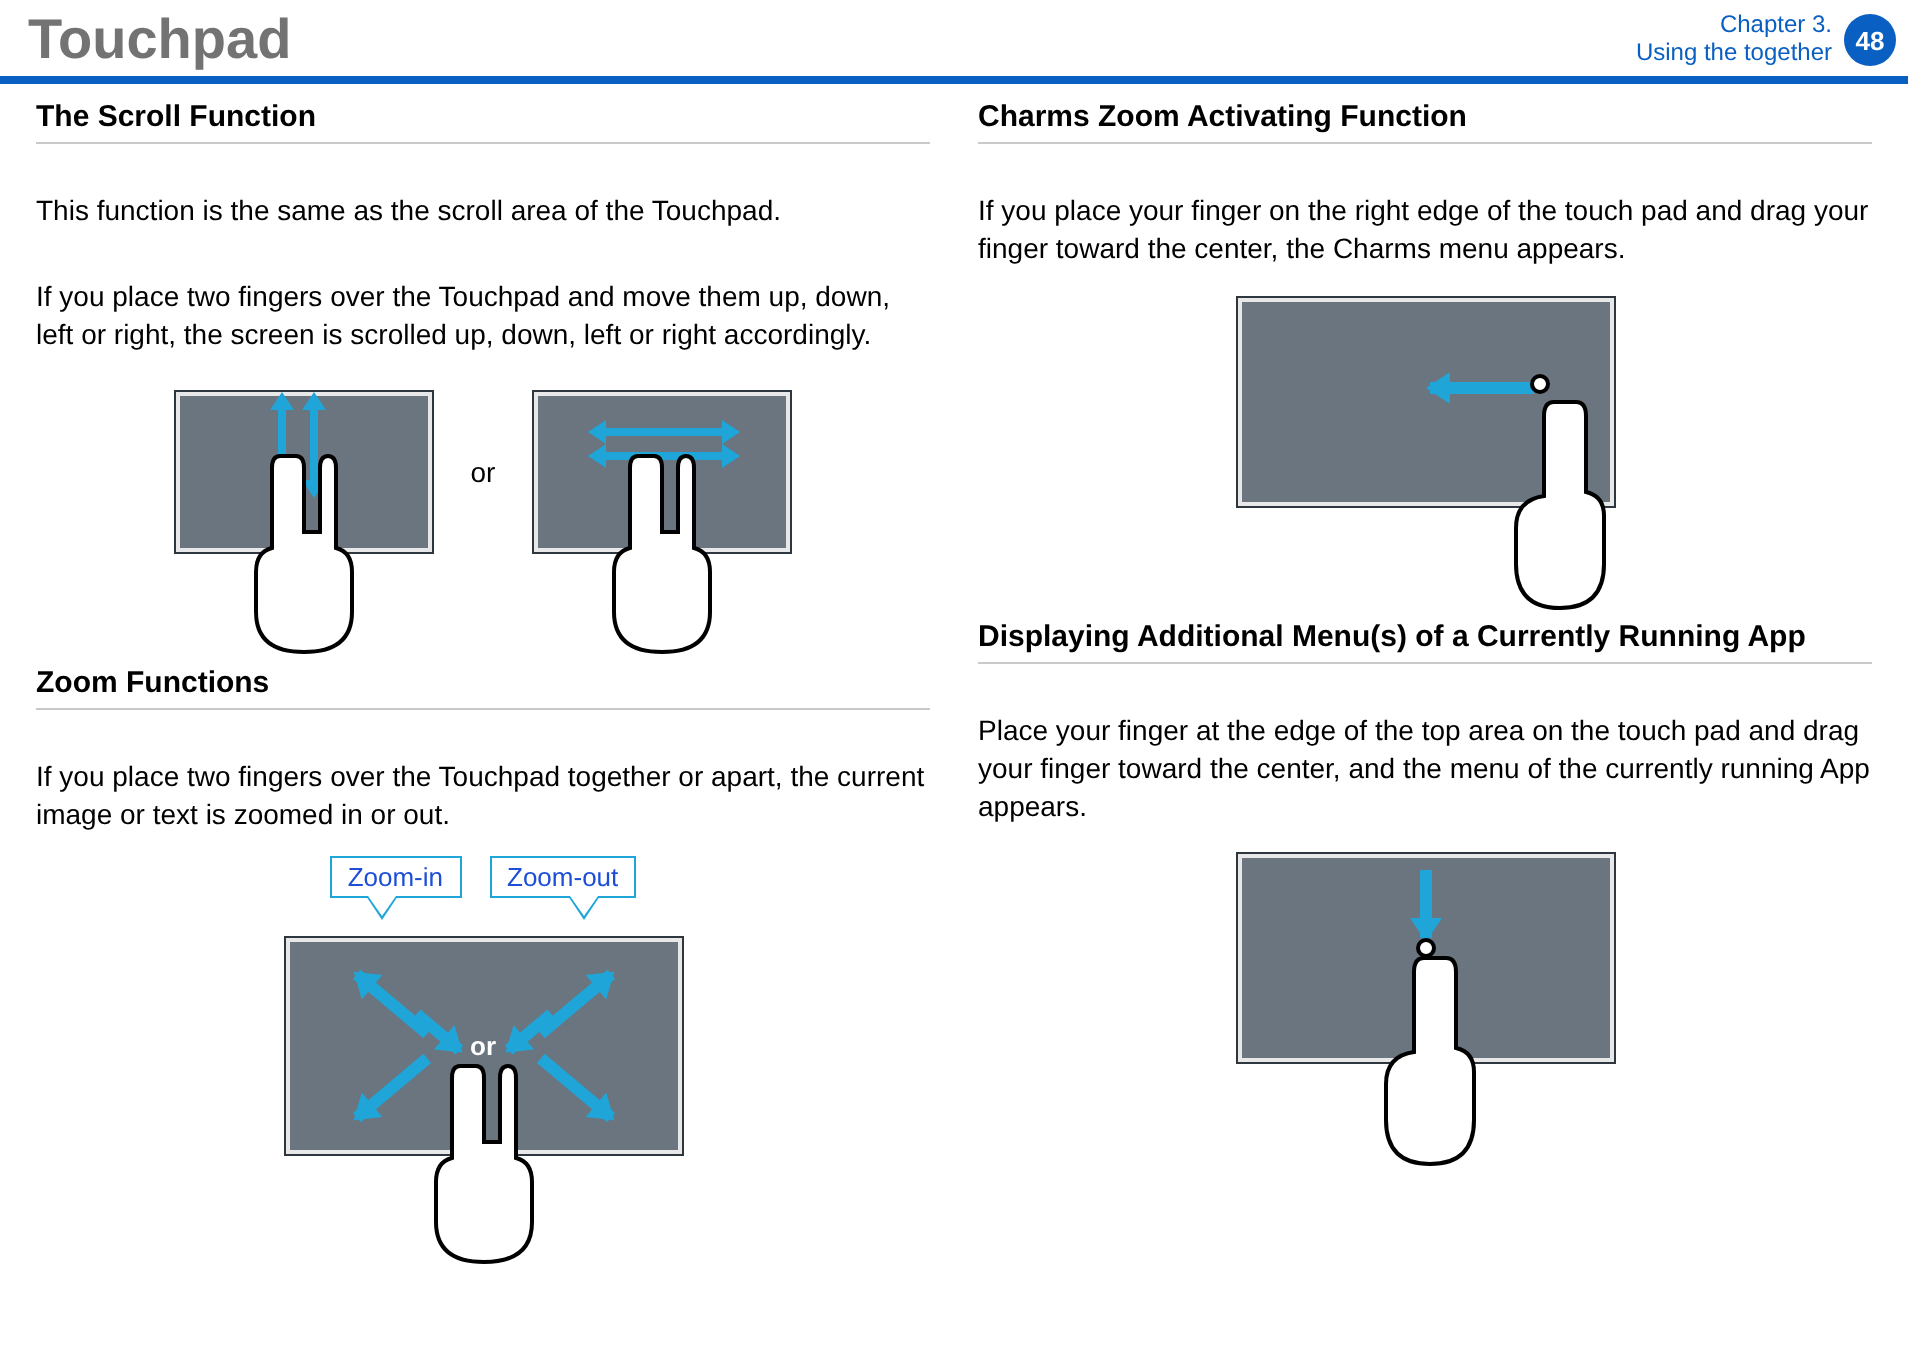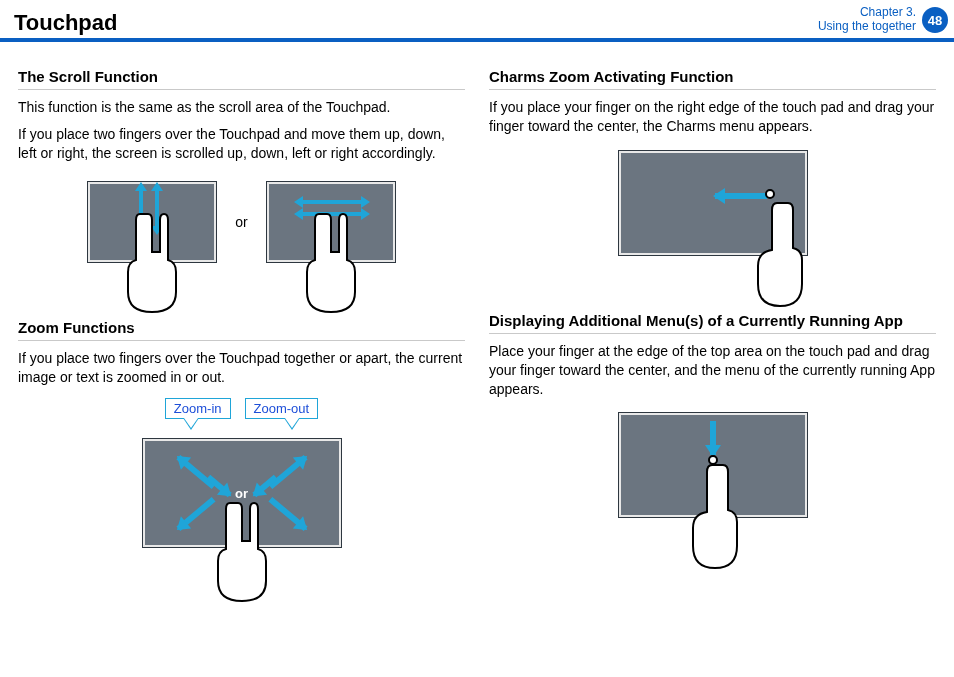--- a/index.html
+++ b/index.html
@@ -16,23 +16,23 @@
   .topbar {
     height: 42px;
     border-bottom: 4px solid #0a5fc2;
     display:flex;
     align-items:flex-end;
     justify-content:space-between;
     padding: 0 6px 2px 14px;
     position: relative;
   }
   .topbar .title {
-    font-size: 22px;
+    font-size: 28px;
     font-weight: 700;
-    color:#000000;
+    color:#737373;
   }
   .chapter-block {
     display:flex;
     align-items:center;
     gap:6px;
     padding-bottom:2px;
   }
   .chapter-text {
     text-align:right;
     color:#0a5fc2;
@@ -47,34 +47,34 @@
     font-size:13px;
     font-weight:700;
     width:26px; height:26px;
     border-radius:50%;
     display:flex; align-items:center; justify-content:center;
   }
   
   .columns {
     display:flex;
     gap: 24px;
-    padding: 26px 18px 0 18px;
+    padding: 8px 18px 0 18px;
   }
   .col { flex:1; min-width:0; }
   .section-title {
     font-size:15px;
     font-weight:700;
     margin-bottom:6px;
     padding-bottom:4px;
     border-bottom:1px solid #c9c9c9;
   }
   .body-text {
     font-size:14px;
     line-height:1.35;
-    margin-top:8px;
+    margin-top:24px;
   }
   .section + .section { margin-top:26px; }
 
   
   .illus-row {
     display:flex;
     align-items:center;
     justify-content:center;
     gap:18px;
     margin-top:18px;

